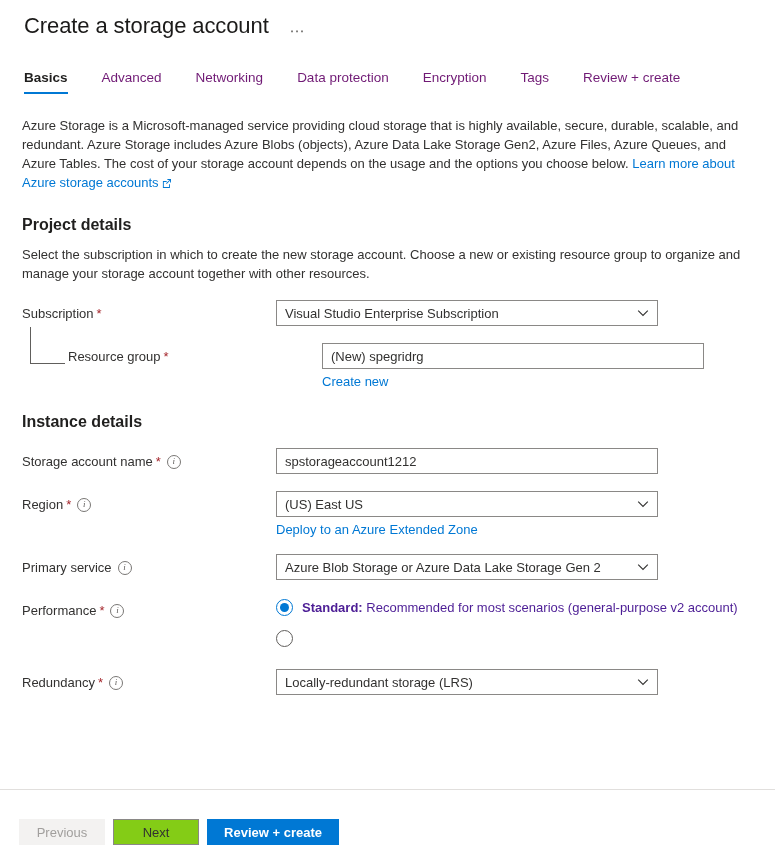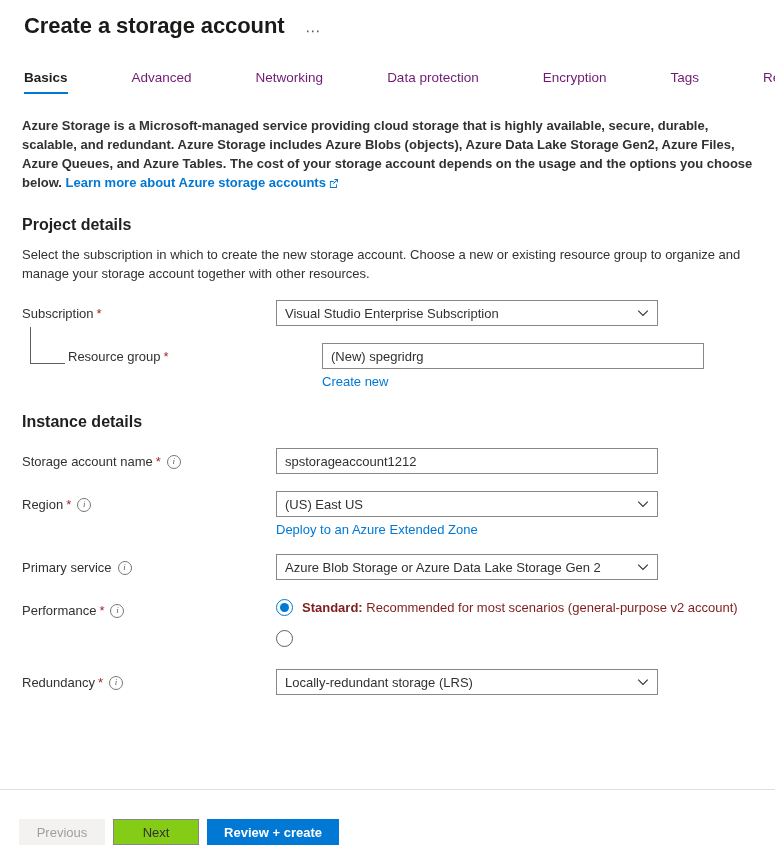--- a/index.html
+++ b/index.html
@@ -19,21 +19,21 @@
   }
 
   
   .page-header {
     padding: 12px 24px 0 24px;
     display: flex;
     align-items: center;
   }
   .page-title {
     font-size: 22px;
-    font-weight: 700;
+    font-weight: 400;
     color: #1b1a19;
     letter-spacing: -0.1px;
     line-height: 28px;
   }
   .more-btn {
     margin-left: 16px;
     width: 26px;
     height: 22px;
     display: flex;
     align-items: flex-end;
@@ -45,21 +45,20 @@
     letter-spacing: 1.5px;
     padding-bottom: 2px;
   }
 
   
   .tabs {
     display: flex;
     padding: 0 24px;
     margin-top: 26px;
     align-items: flex-start;
-    gap: 30px;
   }
   .tab {
     position: relative;
     padding: 4px 0 9px 0;
     margin-right: 34px;
     font-size: 13.5px;
     color: #701a75;
     cursor: pointer;
     white-space: nowrap;
   }
@@ -79,21 +78,20 @@
   
   .content {
     padding: 0 22px;
   }
   .intro {
     margin-top: 22px;
     font-size: 13px;
     line-height: 19px;
     color: #323130;
     max-width: 734px;
-    font-weight: bold;
   }
   .link {
     color: #0078d4;
     text-decoration: none;
     cursor: pointer;
   }
   .ext-icon {
     display: inline-block;
     width: 9px;
     height: 9px;
@@ -244,21 +242,21 @@
   .radio-opt.checked .radio-mark::after {
     content: "";
     position: absolute;
     left: 3px; top: 3px;
     width: 9px; height: 9px;
     border-radius: 50%;
     background: #0078d4;
   }
   .radio-text {
     font-size: 13px;
-    color: #7f1d1d;
+    color: #4c1d95;
     line-height: 17px;
     text-align: center;
   }
   .radio-text b { font-weight: 700; }
 
   
   .footer-rule {
     position: absolute;
     left: 0;
     right: 0;

